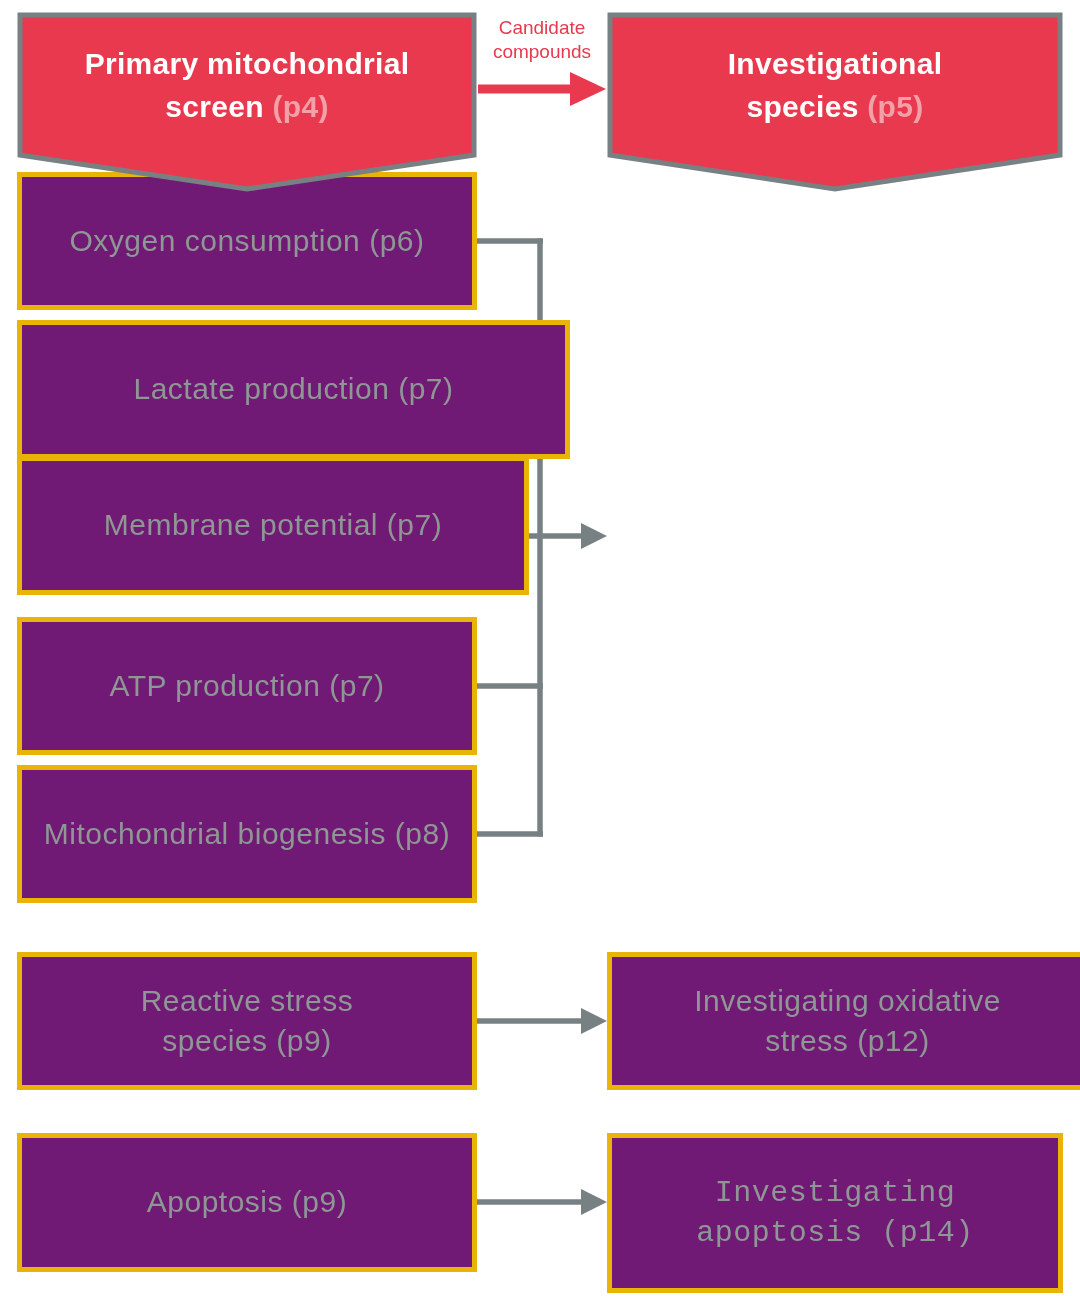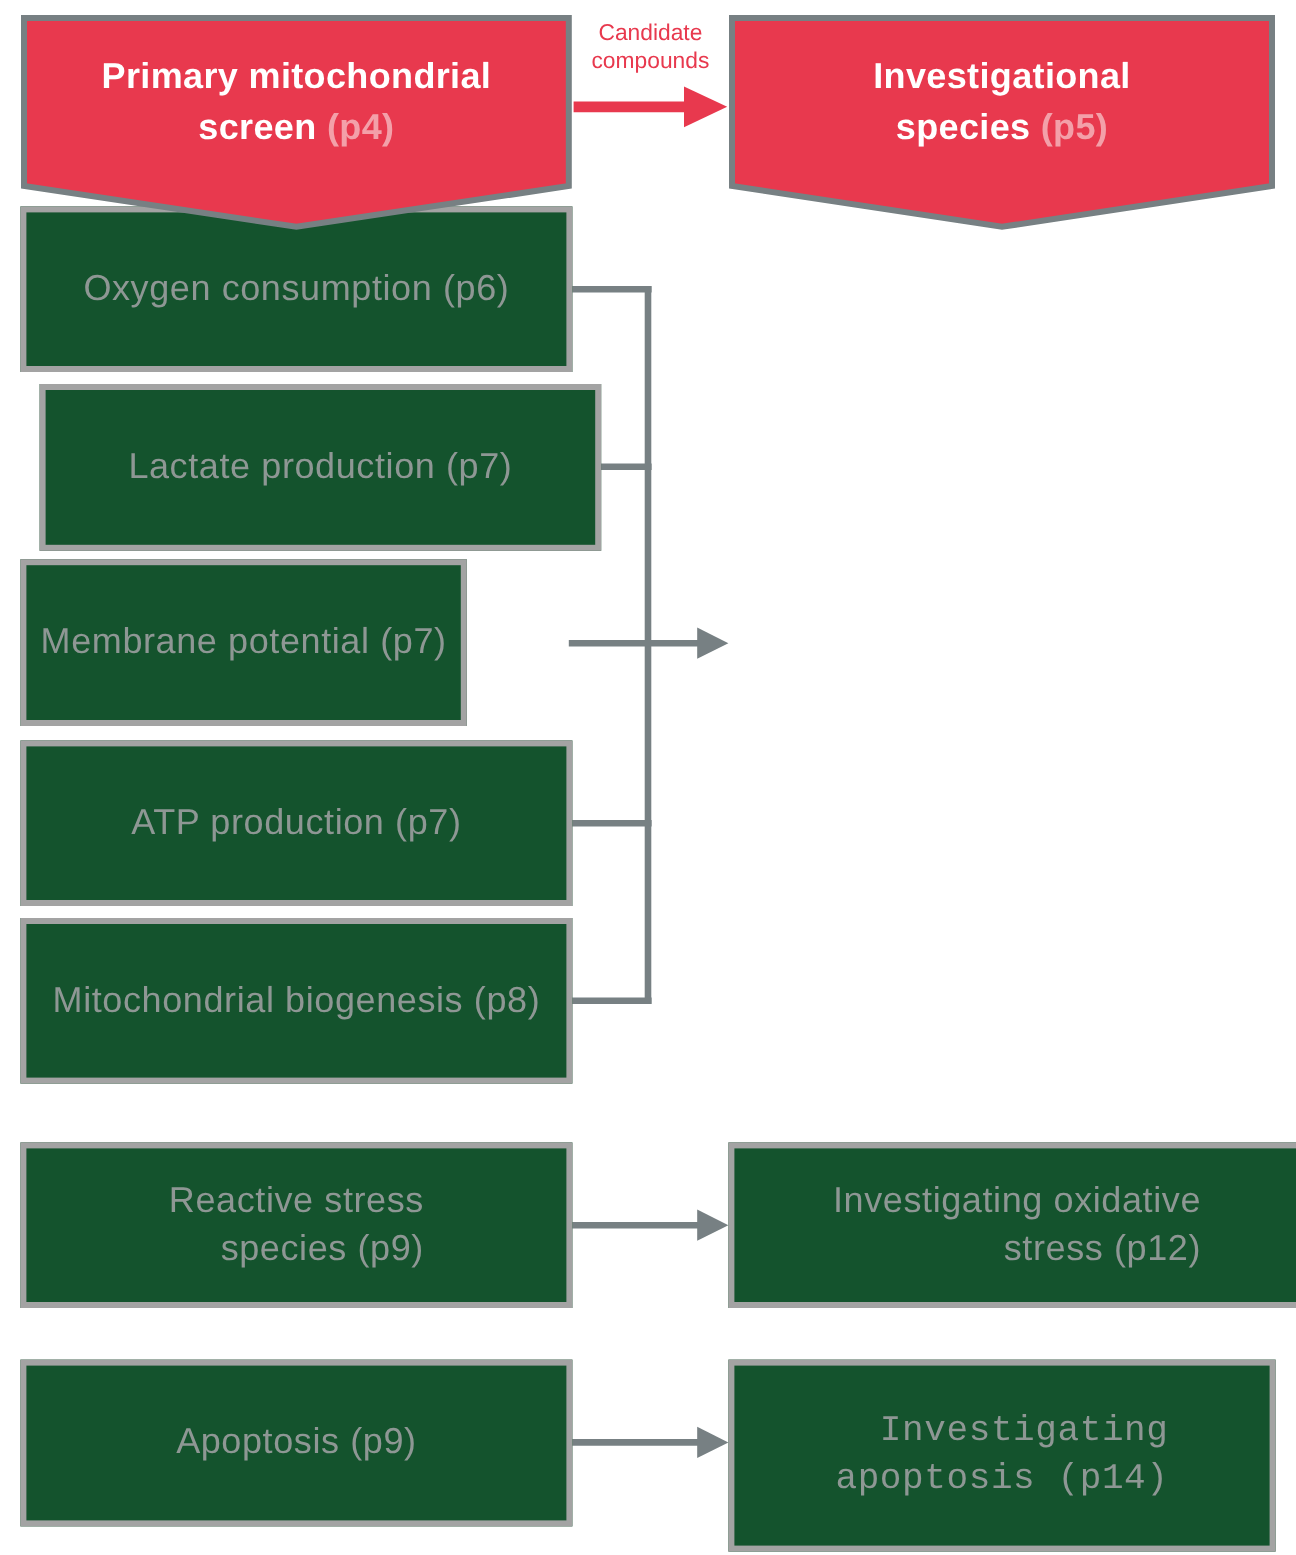--- a/index.html
+++ b/index.html
@@ -18,26 +18,26 @@
   
   #connectors {
     position: absolute;
     left: 0; top: 0;
     z-index: 1;
   }
   
   .flow-box {
     position: absolute;
     box-sizing: border-box;
-    border: 5px solid #a3a3a3;
-    background: #14532d;
+    border: 5px solid #eab308;
+    background: #701a75;
     display: flex;
     align-items: center;
     justify-content: center;
-    text-align: right;
+    text-align: center;
     z-index: 2;
   }
   .flow-box .box-label {
     color: #8e9794;
     font-size: 30px;
     line-height: 1.35;
     letter-spacing: 0.5px;
     white-space: pre-line;
   }
   
@@ -125,24 +125,24 @@
       <div class="inner" style="max-width:290px;">
         <span>Investigational species</span>
         <span class="page-ref">(p5)</span>
       </div>
     </div>
   </div>
 
   <div class="flow-box" style="left:17px; top:172px; width:460px; height:138px;">
     <div class="box-label">Oxygen consumption (p6)</div>
   </div>
-  <div class="flow-box" style="left:33px; top:320px; width:468px; height:139px;">
+  <div class="flow-box" style="left:17px; top:320px; width:553px; height:139px;">
     <div class="box-label">Lactate production (p7)</div>
   </div>
-  <div class="flow-box" style="left:17px; top:466px; width:372px; height:139px;">
+  <div class="flow-box" style="left:17px; top:456px; width:512px; height:139px;">
     <div class="box-label">Membrane potential (p7)</div>
   </div>
   <div class="flow-box" style="left:17px; top:617px; width:460px; height:138px;">
     <div class="box-label">ATP production (p7)</div>
   </div>
   <div class="flow-box" style="left:17px; top:765px; width:460px; height:138px;">
     <div class="box-label">Mitochondrial biogenesis (p8)</div>
   </div>
   <div class="flow-box" style="left:17px; top:952px; width:460px; height:138px;">
     <div class="box-label">Reactive stress

